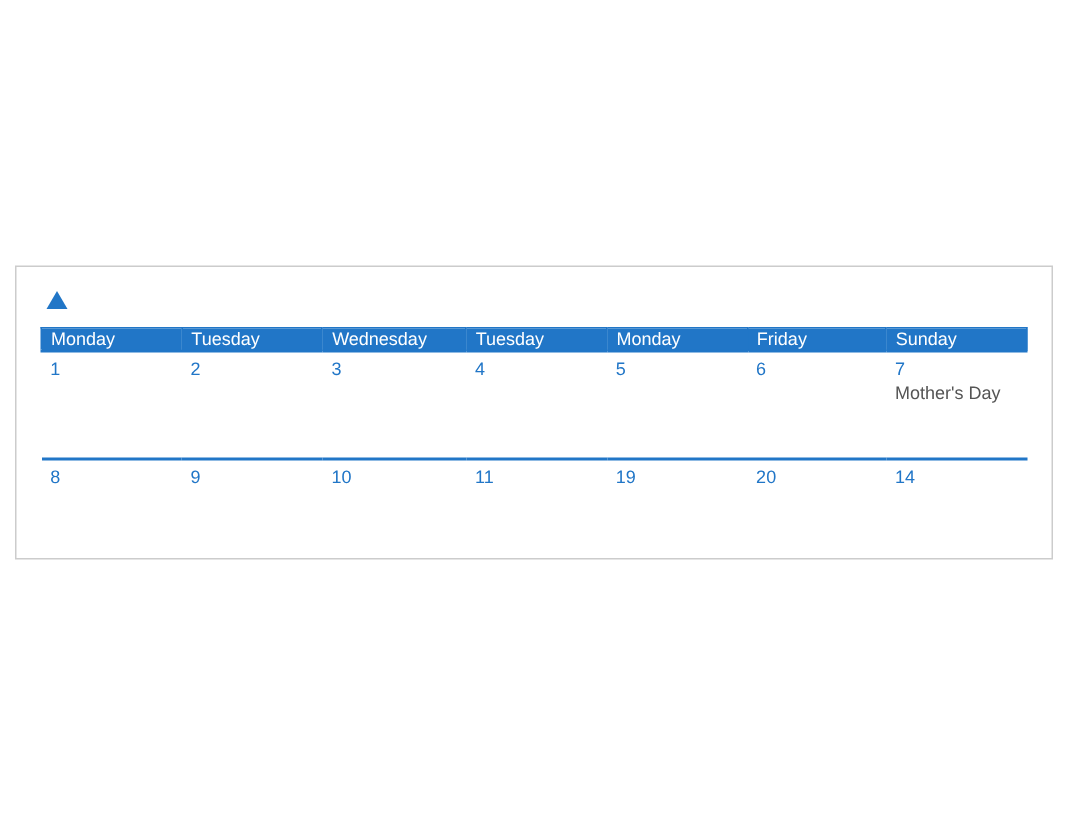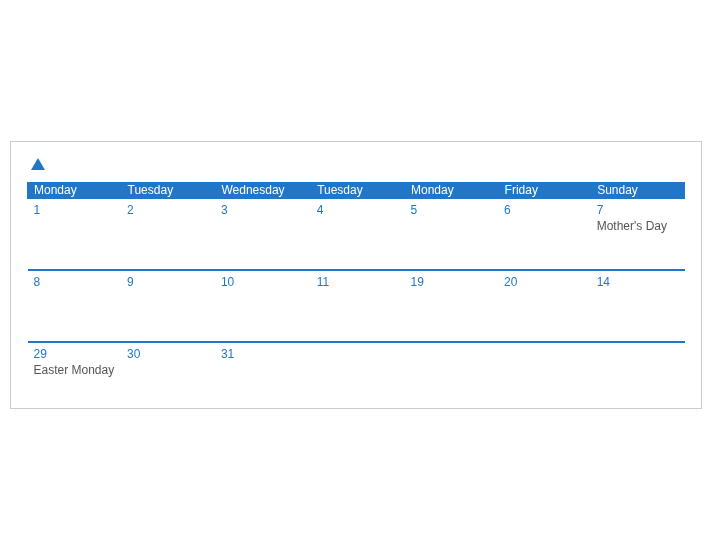--- a/index.html
+++ b/index.html
@@ -170,31 +170,15 @@
           <td>
             <span class="day-num">19</span>
           </td>
           <td>
             <span class="day-num">20</span>
           </td>
           <td>
             <span class="day-num">14</span>
           </td>
         </tr>
-        <tr>
-          <td>
-            <span class="day-num">29</span>
-            <span class="day-event">Easter Monday</span>
-          </td>
-          <td>
-            <span class="day-num">30</span>
-          </td>
-          <td>
-            <span class="day-num">31</span>
-          </td>
-          <td></td>
-          <td></td>
-          <td></td>
-          <td></td>
-        </tr>
       </tbody>
   </table>
 </div>
 
 </body></html>

